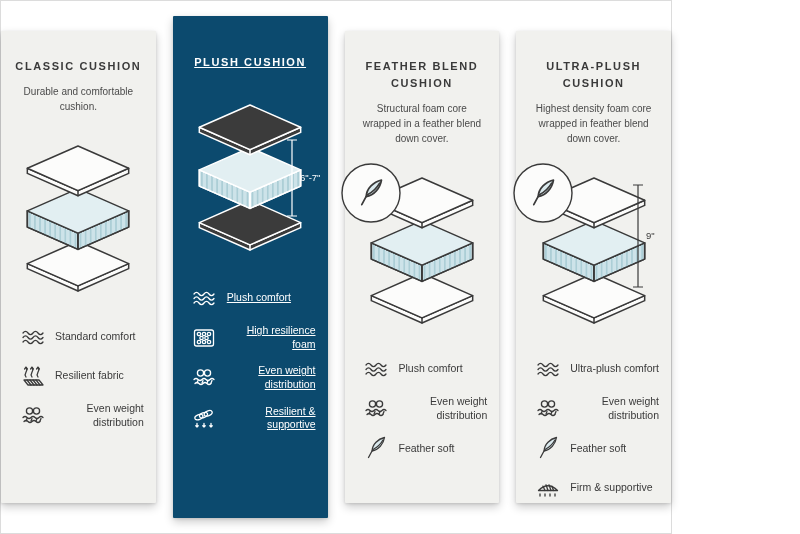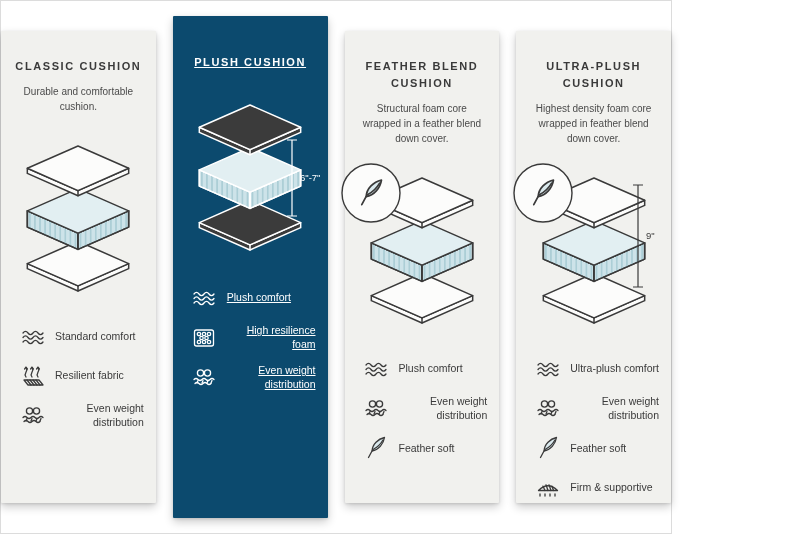--- a/index.html
+++ b/index.html
@@ -244,20 +244,28 @@
           </span>
         <span class="flabel">High resilience foam</span>
       </div>
       <div class="feature">
         <span class="ficon">
             <svg viewBox="0 0 26 26">
               <use href="#i-weight"></use>
             </svg>
           </span>
         <span class="flabel">Even weight distribution</span>
+      </div>
+      <div class="feature">
+        <span class="ficon">
+            <svg viewBox="0 0 26 26">
+              <use href="#i-spring"></use>
+            </svg>
+          </span>
+        <span class="flabel">Resilient &amp; supportive</span>
       </div>
     </div>
   </section>
 
   <section class="card">
     <h2 class="title">FEATHER BLEND CUSHION</h2>
     <p class="desc">Structural foam core wrapped in a feather blend down cover.</p>
     <div class="diagram">
       <svg class="cushion-svg" viewBox="0 0 120 150">
           <use href="#i-cushion"></use>

